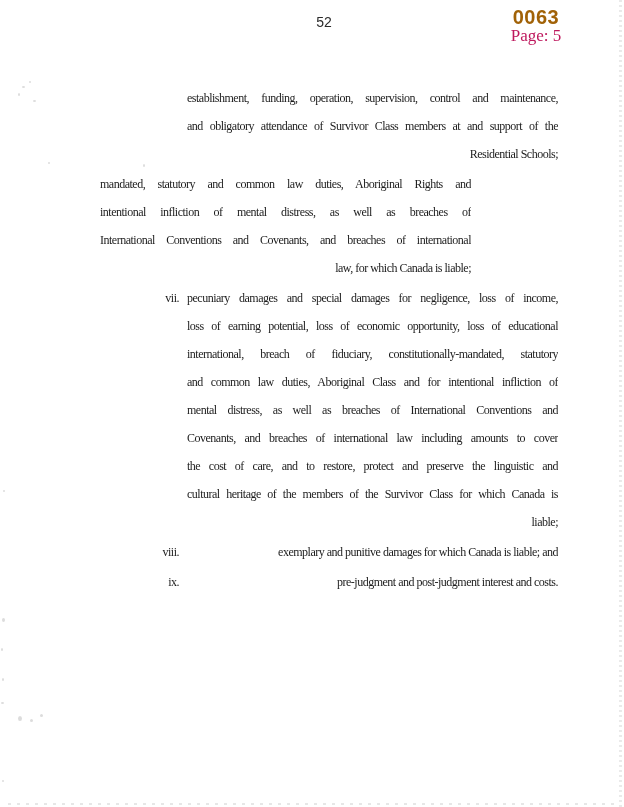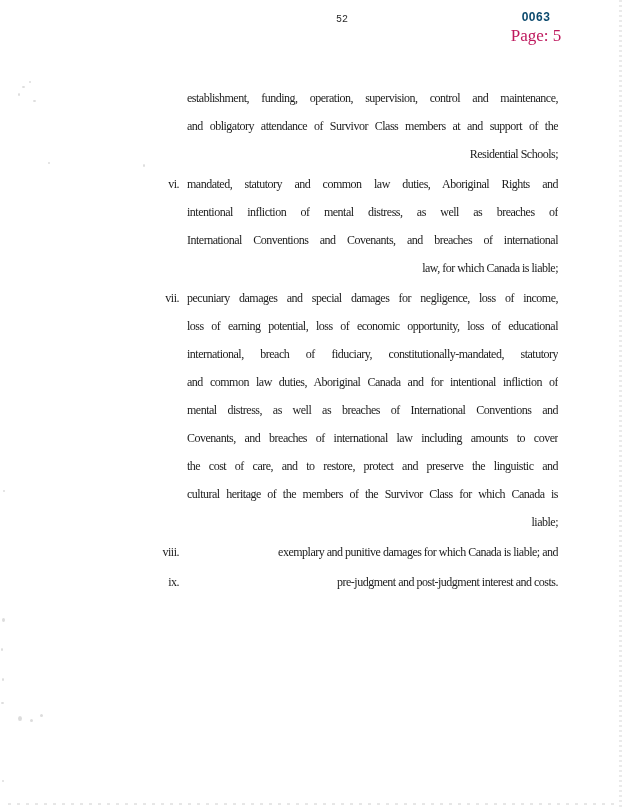--- a/index.html
+++ b/index.html
@@ -16,38 +16,38 @@
     font-family: "Liberation Serif", "DejaVu Serif", serif;
     color: #1f1f1f;
   }
 
   
   .page-number {
     position: absolute;
     top: 14px;
     left: 300px;
     width: 48px;
-    text-align: right;
-    font-family: Liberation Mono, monospace;
-    font-size: 10px;
+    text-align: center;
+    font-family: Liberation Sans, sans-serif;
+    font-size: 14px;
     color: #2b2b2b;
   }
   .stamp {
     position: absolute;
     top: 8px;
     left: 480px;
     width: 112px;
     text-align: center;
   }
   .stamp-number {
     font-family: "Liberation Sans", "DejaVu Sans", sans-serif;
     font-weight: bold;
-    font-size: 12px;
+    font-size: 20px;
     letter-spacing: 0.5px;
-    color: #0c4a6e;
+    color: #a16207;
     line-height: 19px;
   }
   .stamp-page {
     font-family: "Liberation Serif", "DejaVu Serif", serif;
     font-size: 17px;
     color: #be185d;
     line-height: 17px;
   }
 
   
@@ -135,36 +135,35 @@
     <div class="item">
       <div class="marker"></div>
       <div class="text-col">
         <div class="line just">establishment, funding, operation, supervision, control and maintenance,</div>
         <div class="line just">and obligatory attendance of Survivor Class members at and support of the</div>
         <div class="line">Residential Schools;</div>
       </div>
     </div>
 
     <div class="item">
-      <div class="marker">vi.</div>
       <div class="text-col">
         <div class="line just">mandated, statutory and common law duties, Aboriginal Rights and</div>
         <div class="line just">intentional infliction of mental distress, as well as breaches of</div>
         <div class="line just">International Conventions and Covenants, and breaches of international</div>
         <div class="line">law, for which Canada is liable;</div>
       </div>
     </div>
 
     <div class="item">
       <div class="marker">vii.</div>
       <div class="text-col">
         <div class="line just">pecuniary damages and special damages for negligence, loss of income,</div>
         <div class="line just">loss of earning potential, loss of economic opportunity, loss of educational</div>
         <div class="line just">international, breach of fiduciary, constitutionally-mandated, statutory</div>
-        <div class="line just">and common law duties, Aboriginal Canada and for intentional infliction of</div>
+        <div class="line just">and common law duties, Aboriginal Class and for intentional infliction of</div>
         <div class="line just">mental distress, as well as breaches of International Conventions and</div>
         <div class="line just">Covenants, and breaches of international law including amounts to cover</div>
         <div class="line just">the cost of care, and to restore, protect and preserve the linguistic and</div>
         <div class="line just">cultural heritage of the members of the Survivor Class for which Canada is</div>
         <div class="line">liable;</div>
       </div>
     </div>
 
     <div class="item">
       <div class="marker">viii.</div>

